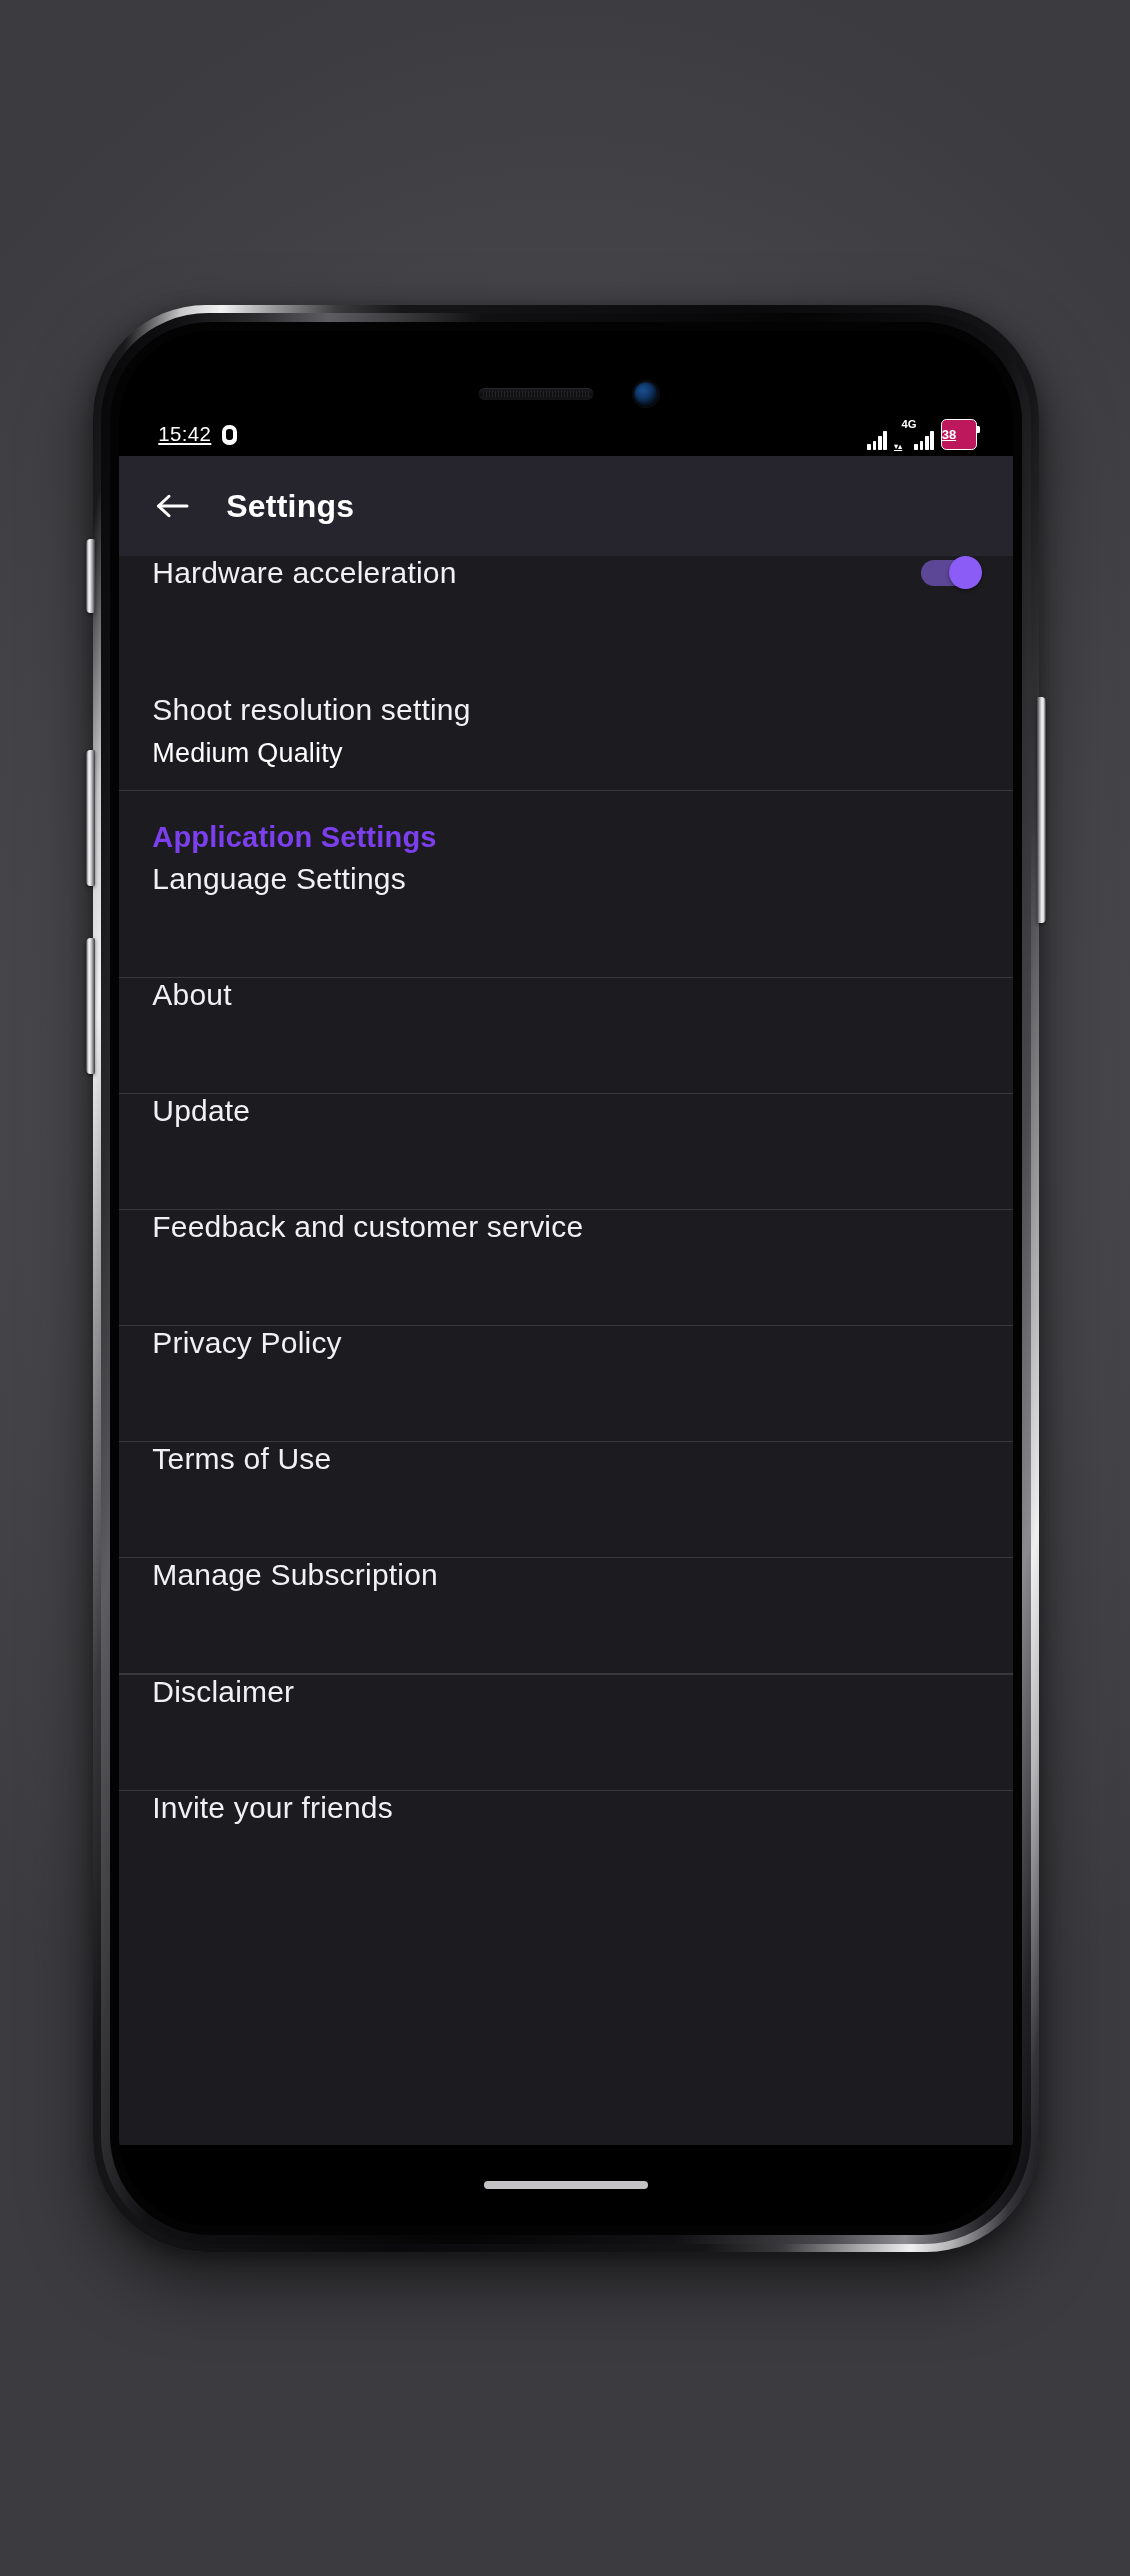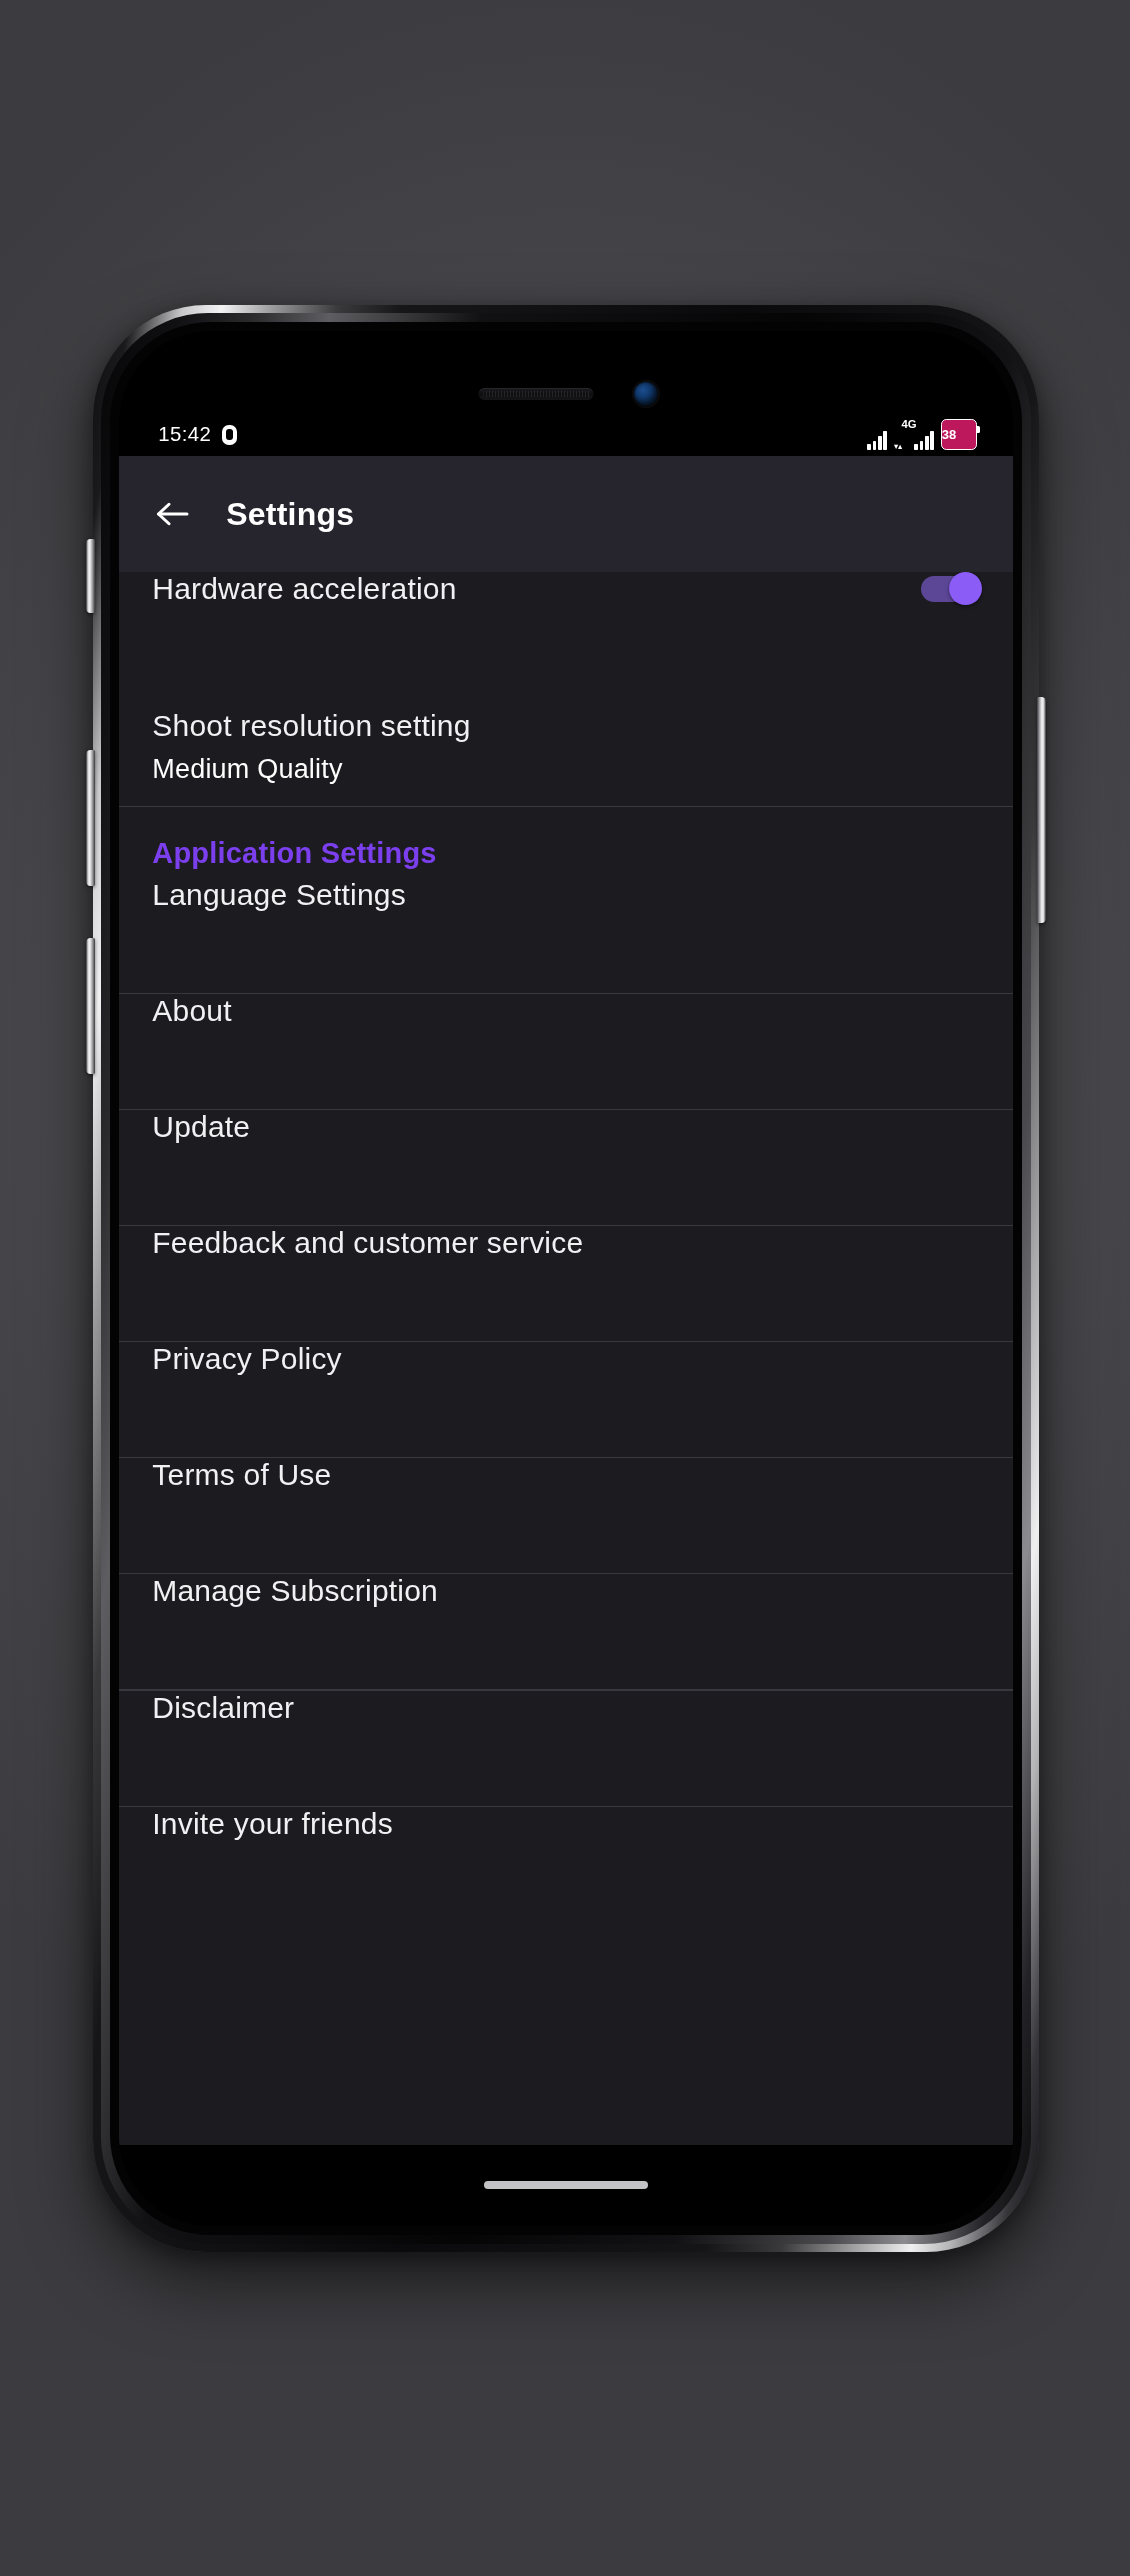--- a/index.html
+++ b/index.html
@@ -120,20 +120,21 @@
     position: absolute;
     top: 83px;
     left: 0;
     right: 0;
     height: 41px;
     display: flex;
     align-items: center;
     justify-content: space-between;
     padding: 0 36px 0 39px;
     color: #ffffff;
+    text-decoration: underline;
   }
   .sb-left {
     display: flex;
     align-items: center;
     gap: 10.6px;
   }
   .sb-time {
     font-size: 20.4px;
     font-weight: 400;
     letter-spacing: 0.4px;
@@ -229,21 +230,21 @@
     left: 0;
     right: 0;
     top: 125px;
     bottom: 81px;
     background: #1b1b20;
     display: flex;
     flex-direction: column;
   }
 
   .appbar {
-    height: 116px;
+    height: 100px;
     background: #26252e;
     display: flex;
     align-items: center;
     padding-left: 32px;
     flex: 0 0 auto;
   }
   .back-arrow {
     width: 41px;
     height: 41px;
     display: flex;

